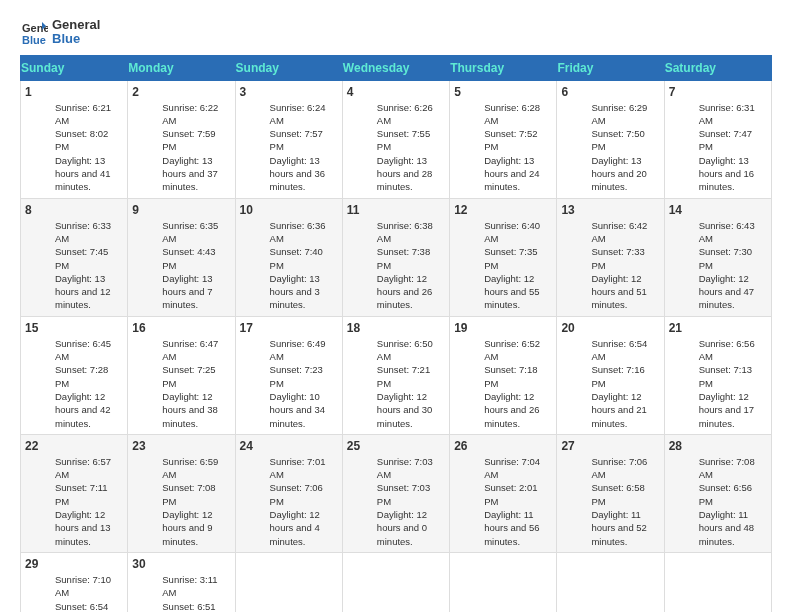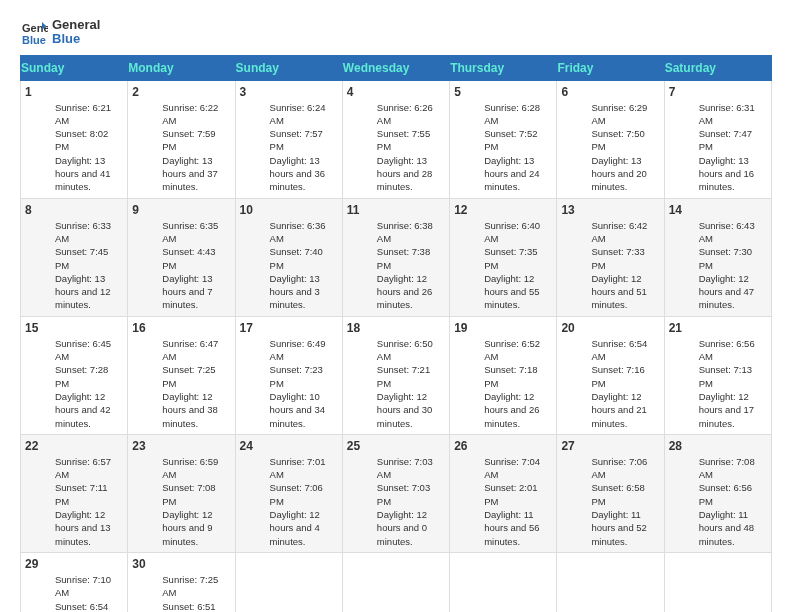--- a/index.html
+++ b/index.html
@@ -237,21 +237,21 @@
             <div class="day-info"><span>Sunrise: 7:08 AM</span><br><span>Sunset: 6:56 PM</span><br><span>Daylight: 11 hours and 48 minutes.</span></div>
           </td>
         </tr>
         <tr>
           <td>
             <span class="day-num">29</span>
             <div class="day-info"><span>Sunrise: 7:10 AM</span><br><span>Sunset: 6:54 PM</span><br><span>Daylight: 11 hours and 43 minutes.</span></div>
           </td>
           <td>
             <span class="day-num">30</span>
-            <div class="day-info"><span>Sunrise: 7:25 AM</span><br><span>Sunset: 6:51 PM</span><br><span>Daylight: 11 hours and 39 minutes.</span></div>
+            <div class="day-info"><span>Sunrise: 3:11 AM</span><br><span>Sunset: 6:51 PM</span><br><span>Daylight: 11 hours and 39 minutes.</span></div>
           </td>
           <td></td>
           <td></td>
           <td></td>
           <td></td>
           <td></td>
         </tr>
       </tbody>
   </table>
 </div>

